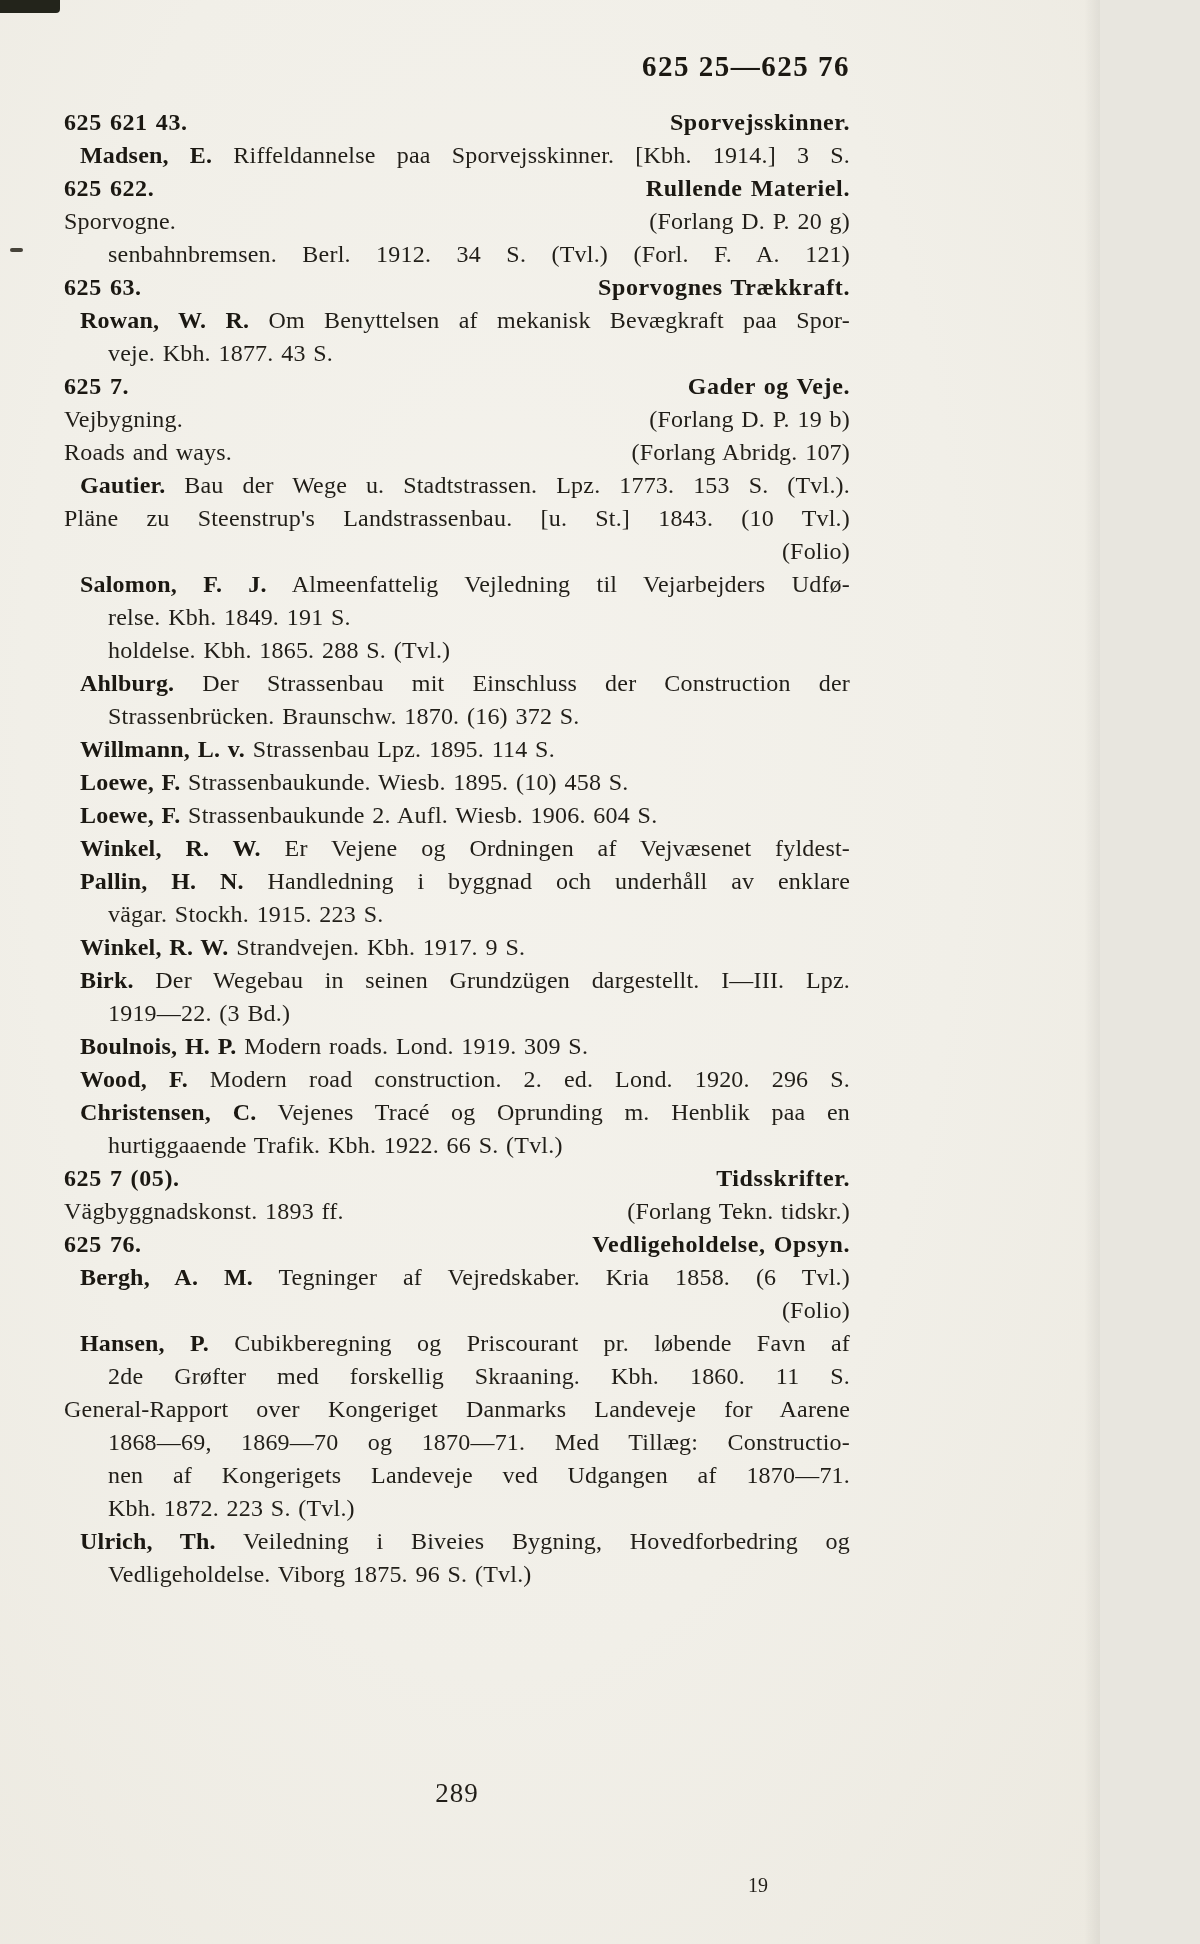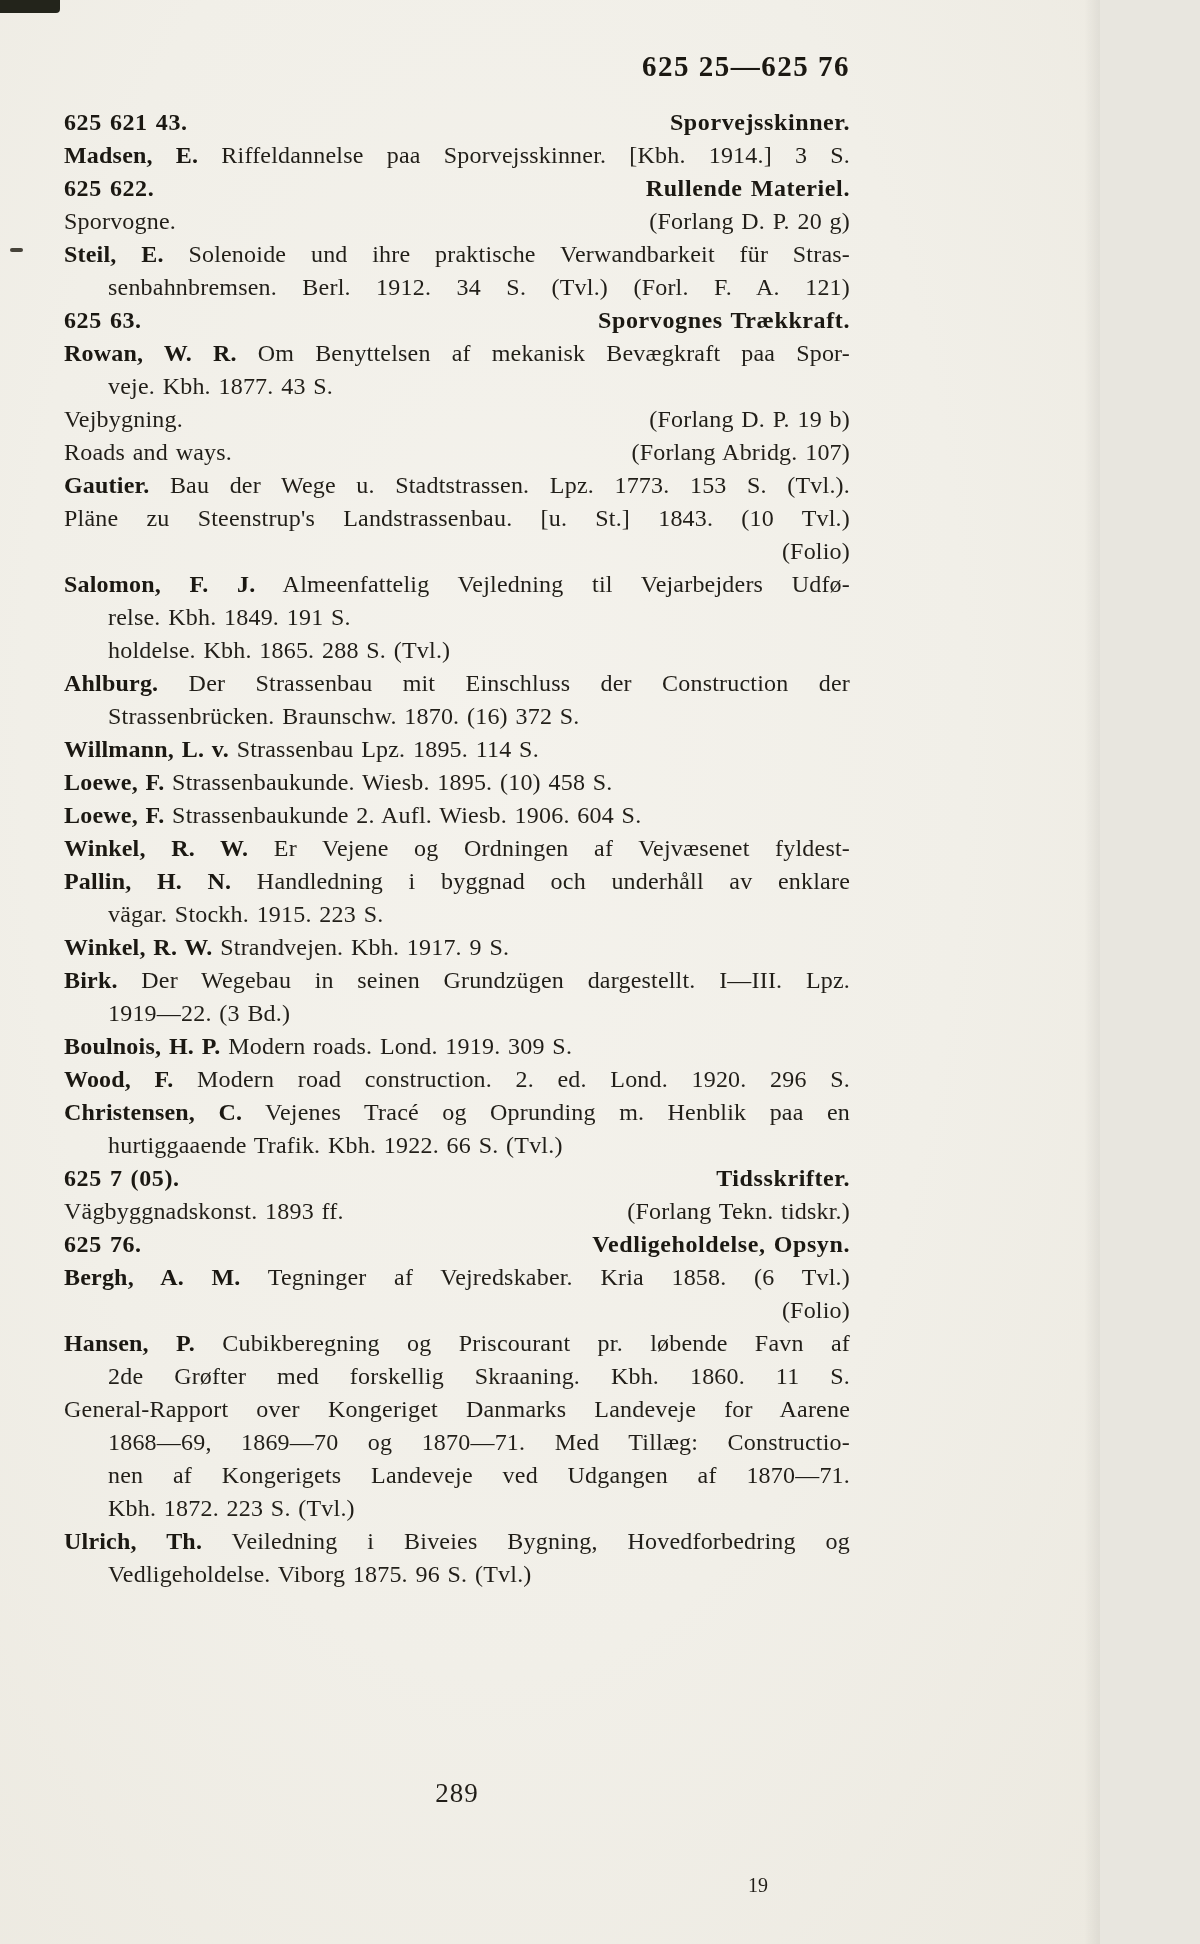--- a/index.html
+++ b/index.html
@@ -35,21 +35,21 @@
   }
   .line{
     font-size:24px;line-height:33px;letter-spacing:0.2px;
     word-spacing:1.5px;
   }
   .flexline{display:flex;justify-content:space-between;align-items:baseline;}
   .heading span{font-weight:700;color:#1b1812;letter-spacing:0.6px;}
   .rightline{text-align:right;}
   .cont{padding-left:44px;}
   .j{text-align:justify;text-align-last:justify;}
-  .b, .entry-author{font-weight:700;color:#1b1812;}
+  .b, .entry-author{font-weight:700;color:#1b1812;margin-left:16px;}
   .footer-page-number{
     position:absolute;left:64px;top:1778px;width:786px;text-align:center;
     font-size:27px;letter-spacing:1px;
   }
   .footer-signature{
     position:absolute;left:748px;top:1874px;font-size:20px;
   }
 </style>
 </head>
 <body>
@@ -66,28 +66,31 @@
         </div>
         <div class="line j"><span class="b">Madsen, E.</span> <span>Riffeldannelse paa Sporvejsskinner. [Kbh. 1914.] 3 S.</span></div>
         <div class="line flexline heading">
           <span>625 622.</span>
           <span>Rullende Materiel.</span>
         </div>
         <div class="line flexline">
           <span>Sporvogne.</span>
           <span>(Forlang D. P. 20 g)</span>
         </div>
-        <div class="line j"><span class="b">Steil, E.</span> <span>Solenoide und ihre praktische Verwandbarkeit für Stras-</span></div>
         <div class="line cont j"><span>senbahnbremsen. Berl. 1912. 34 S. (Tvl.) (Forl. F. A. 121)</span></div>
         <div class="line flexline heading">
           <span>625 63.</span>
           <span>Sporvognes Trækkraft.</span>
         </div>
         <div class="line j"><span class="b">Rowan, W. R.</span> <span>Om Benyttelsen af mekanisk Bevægkraft paa Spor-</span></div>
         <div class="line cont"><span>veje. Kbh. 1877. 43 S.</span></div>
+        <div class="line flexline heading">
+          <span>625 7.</span>
+          <span>Gader og Veje.</span>
+        </div>
         <div class="line flexline">
           <span>Vejbygning.</span>
           <span>(Forlang D. P. 19 b)</span>
         </div>
         <div class="line flexline">
           <span>Roads and ways.</span>
           <span>(Forlang Abridg. 107)</span>
         </div>
         <div class="line j"><span class="b">Gautier.</span> <span>Bau der Wege u. Stadtstrassen. Lpz. 1773. 153 S. (Tvl.).</span></div>
         <div class="line j"><span>Pläne zu Steenstrup's Landstrassenbau. [u. St.] 1843. (10 Tvl.)</span></div>

